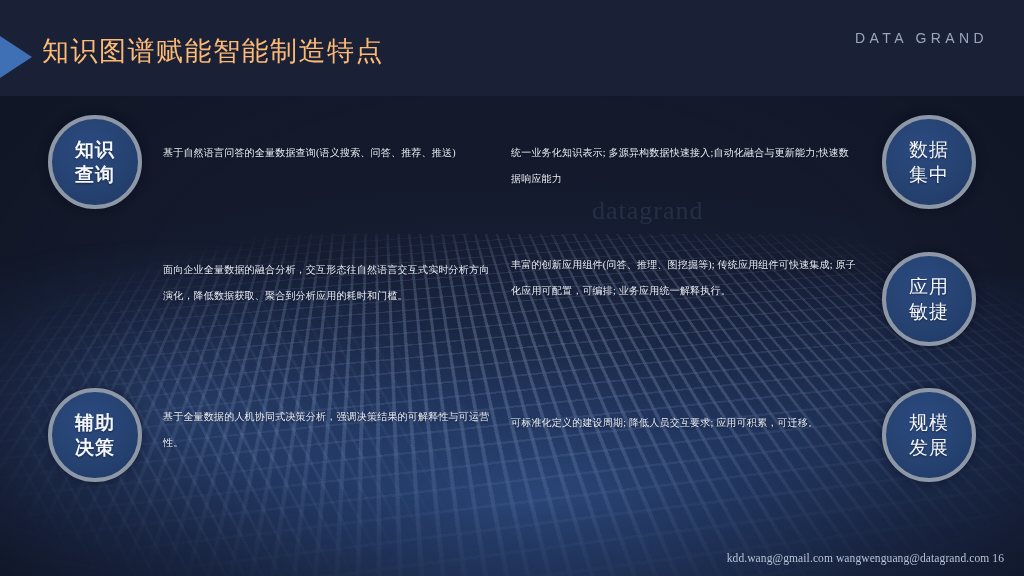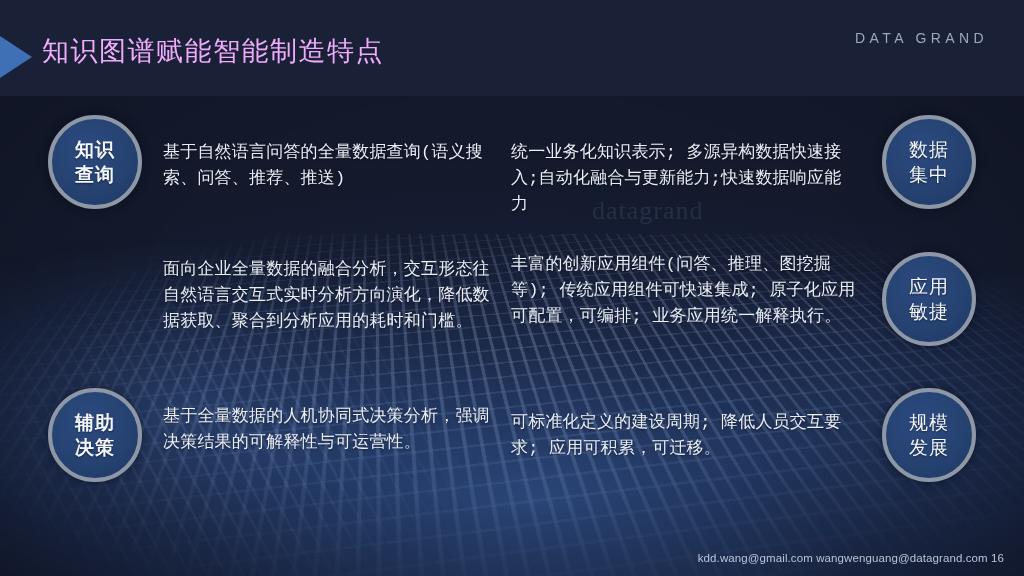--- a/index.html
+++ b/index.html
@@ -65,21 +65,21 @@
   .title-arrow{
     position:absolute;left:0;top:36px;
     width:0;height:0;
     border-top:21px solid transparent;
     border-bottom:21px solid transparent;
     border-left:32px solid #3f6fb5;
     z-index:5;
   }
   .slide-title{
     position:absolute;left:42px;top:33px;
-    font-size:27px;line-height:36px;color:#f0abfc;
+    font-size:27px;line-height:36px;color:#fdba74;
     letter-spacing:1.5px;
     font-family:"DejaVu Sans","Liberation Sans",sans-serif;
     white-space:nowrap;z-index:5;
   }
   .brand{
     position:absolute;right:36px;top:28px;text-align:center;z-index:5;
   }
   .brand-cn{
     font-size:22px;line-height:26px;color:#eef2f9;letter-spacing:2px;
     font-weight:bold;
@@ -108,22 +108,22 @@
     text-shadow:0 1px 2px rgba(0,0,0,.45);
   }
   .node.left{left:48px;font-weight:bold;}
   .node.right{right:48px;}
   .row1{top:115px;}
   .row2{top:252px;}
   .row3{top:388px;}
 
   .desc{
     position:absolute;
-    font-size:17px;line-height:26px;color:#e9eef7;
-    font-family:Liberation Mono, monospace;
+    font-size:10px;line-height:26px;color:#e9eef7;
+    font-family:Liberation Serif, serif;
     letter-spacing:.2px;
     text-shadow:0 1px 2px rgba(4,8,18,.5);
   }
   .desc.col-left{left:163px;width:330px;}
   .desc.col-right{left:511px;width:345px;}
   .d-r1{top:140px;}
   .d-r2{top:257px;}
   .d-r3{top:404px;}
   .d-r1b{top:140px;}
   .d-r2b{top:252px;}
@@ -133,21 +133,21 @@
     position:absolute;left:592px;top:196px;
     font-size:26px;letter-spacing:1px;
     color:rgba(150,175,225,.13);
     font-family:Liberation Serif, serif;
     z-index:2;pointer-events:none;
   }
 
   .footer{
     position:absolute;right:20px;bottom:10px;
     font-size:11.5px;line-height:16px;color:#b9c4d6;
-    font-family:Liberation Sans, sans-serif;
+    font-family:Liberation Serif, serif;
     letter-spacing:.1px;z-index:5;margin-top:36px;
   }
 </style>
 </head>
 <body>
 
 <div id="slide">
 
   <div class="bg-base"></div>
   <div class="bg-glow-left"></div>

